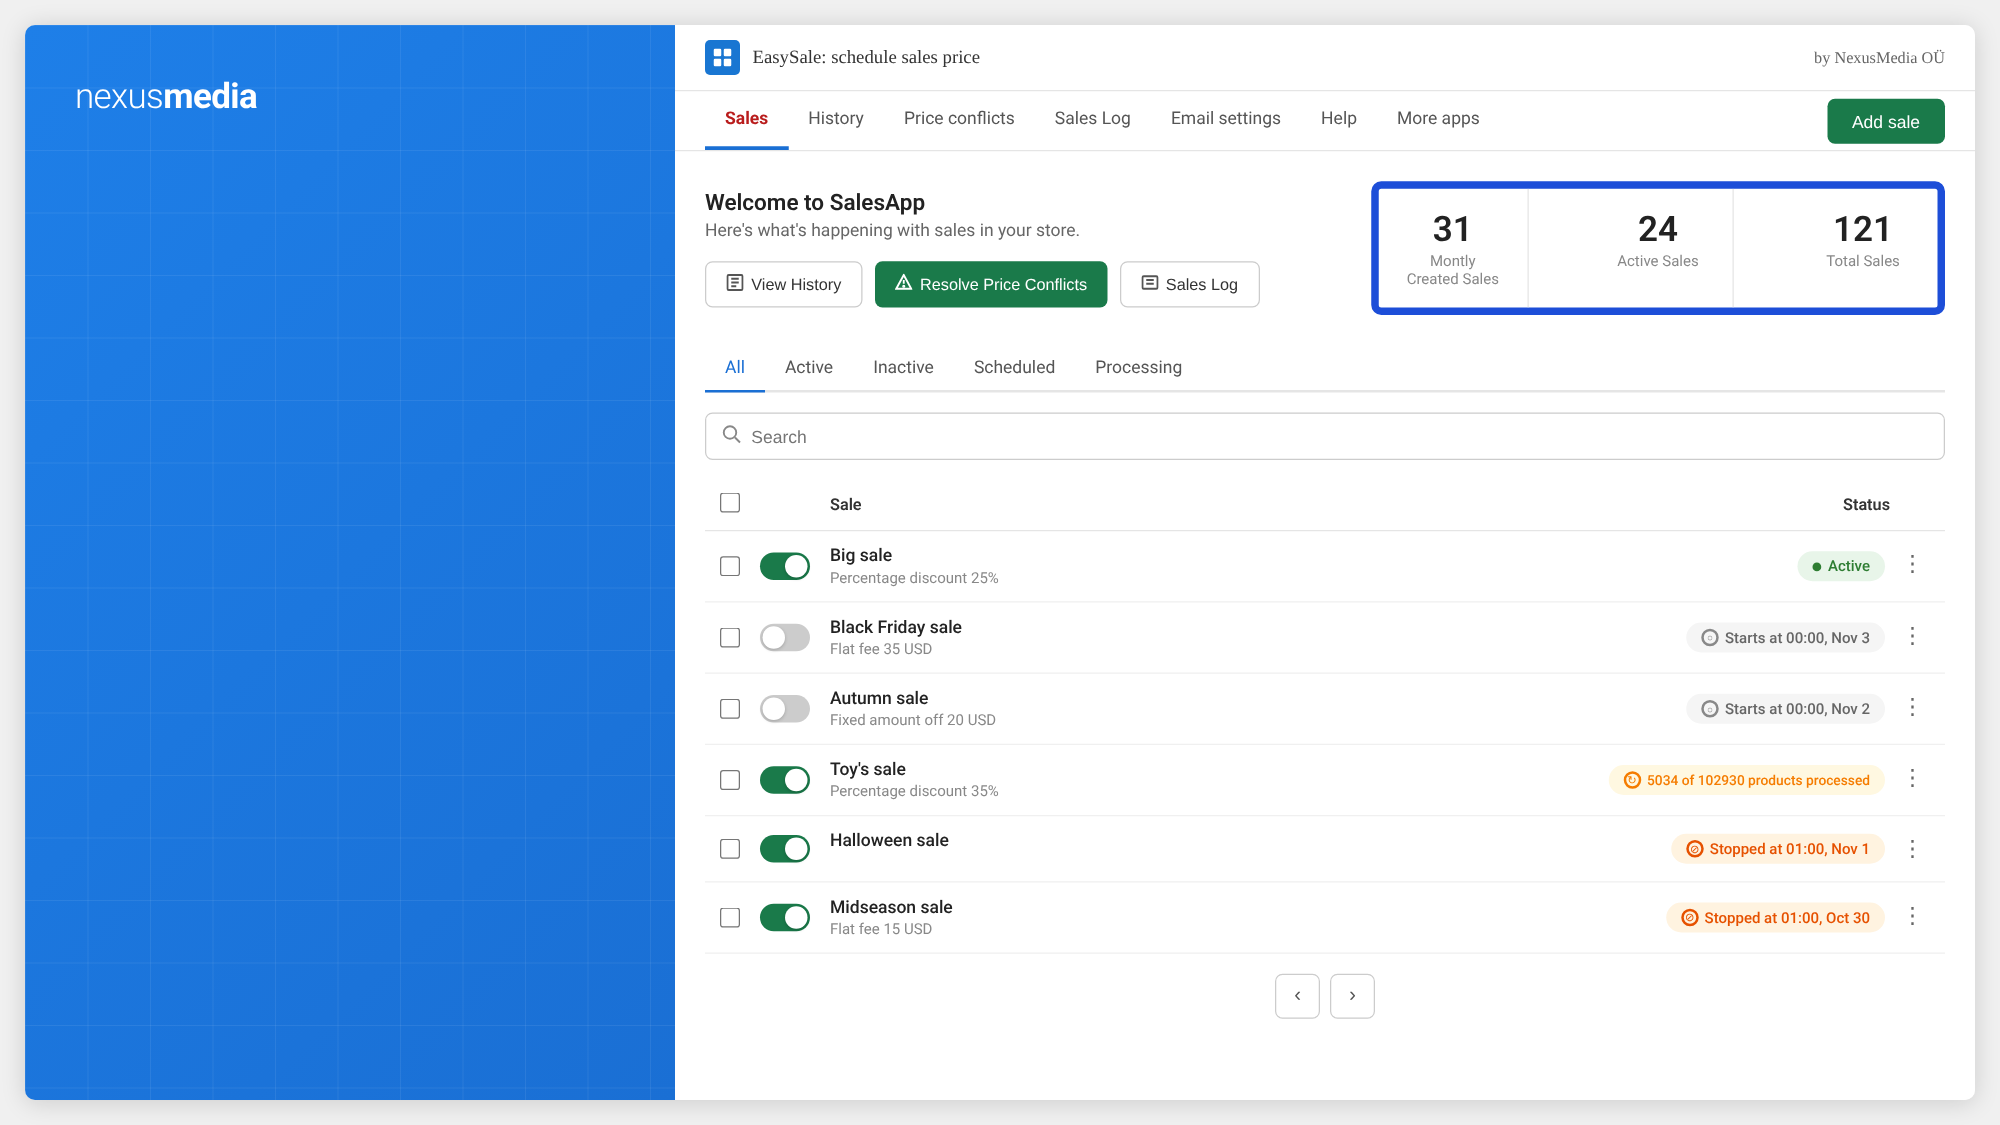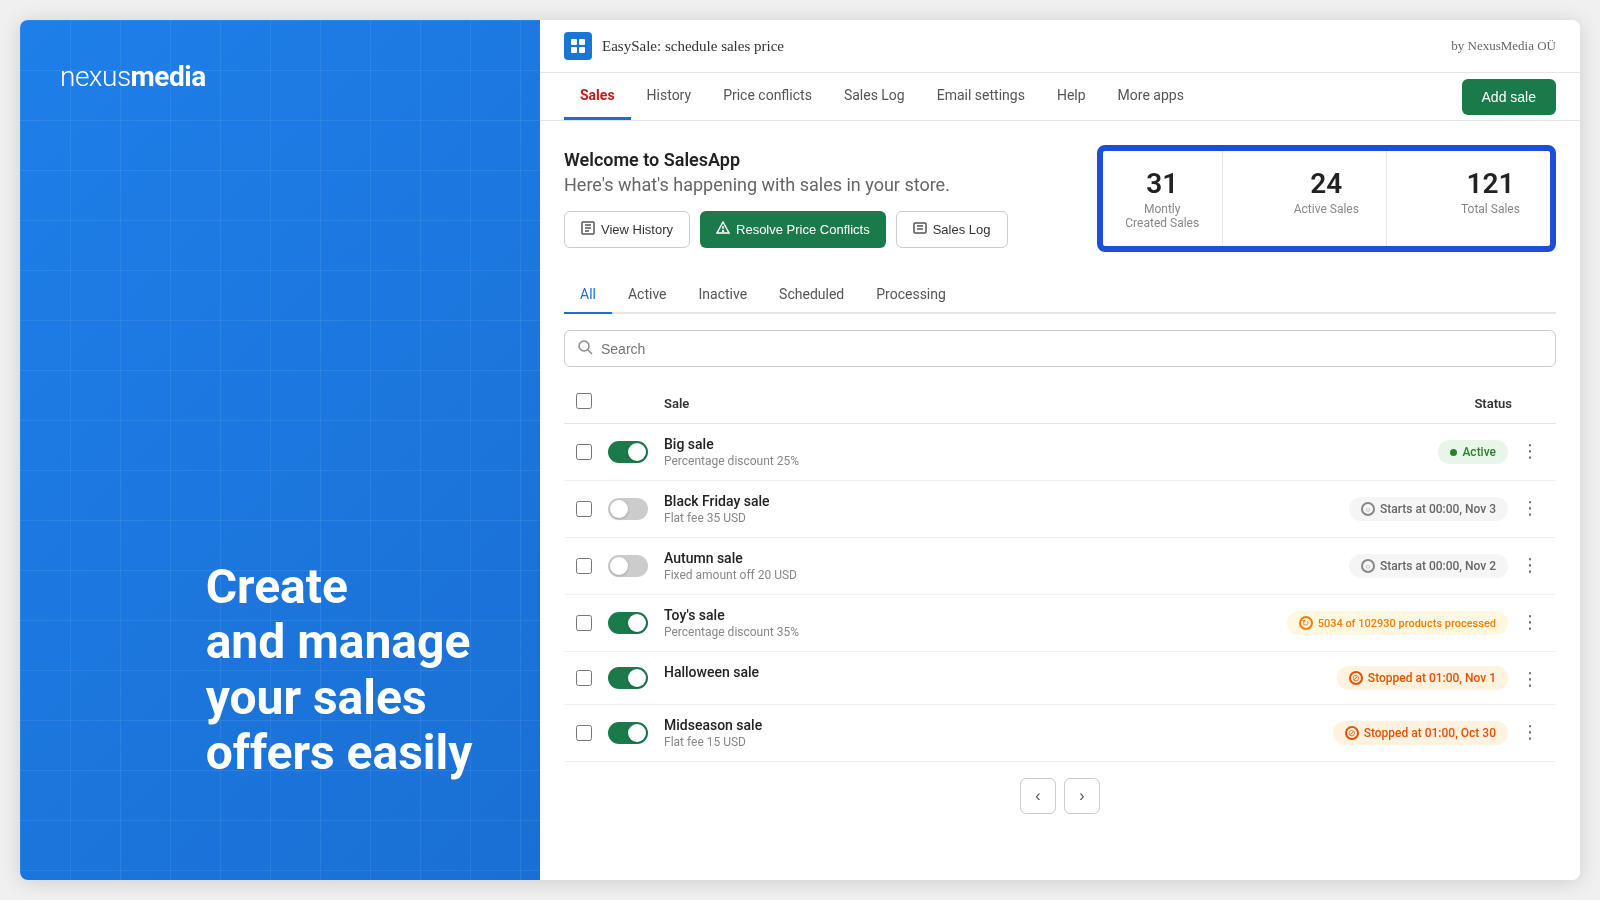--- a/index.html
+++ b/index.html
@@ -140,21 +140,21 @@
       justify-content: space-between;
       margin-bottom: 24px;
     }
     .welcome-text h2 {
       font-size: 18px;
       font-weight: 600;
       color: #222;
       margin-bottom: 4px;
     }
     .welcome-text p {
-      font-size: 18px;
+      font-size: 14px;
       color: #666;
       margin-bottom: 16px;
     }
     .action-buttons {
       display: flex;
       gap: 10px;
       margin-top: 12px;
     }
     .btn-outline {
       display: flex;
@@ -446,21 +446,20 @@
 <body>
 
 <div class="outer-wrapper">
 
   <div class="left-panel">
     <div class="left-panel-grid"></div>
     <div class="left-content">
       <div class="logo-area">
         <div class="logo-text">nexus<strong>media</strong></div>
       </div>
-      <div class="hero-text">Create<br>and manage<br>your sales<br>offers easily</div>
     </div>
   </div>
 
   <div class="right-panel">
 
     <div class="top-bar">
       <div class="app-title-area">
         <div class="app-icon">
           <svg width="16" height="16" viewBox="0 0 16 16" fill="white">
             <rect x="1" y="1" width="6" height="6" rx="1"></rect>

